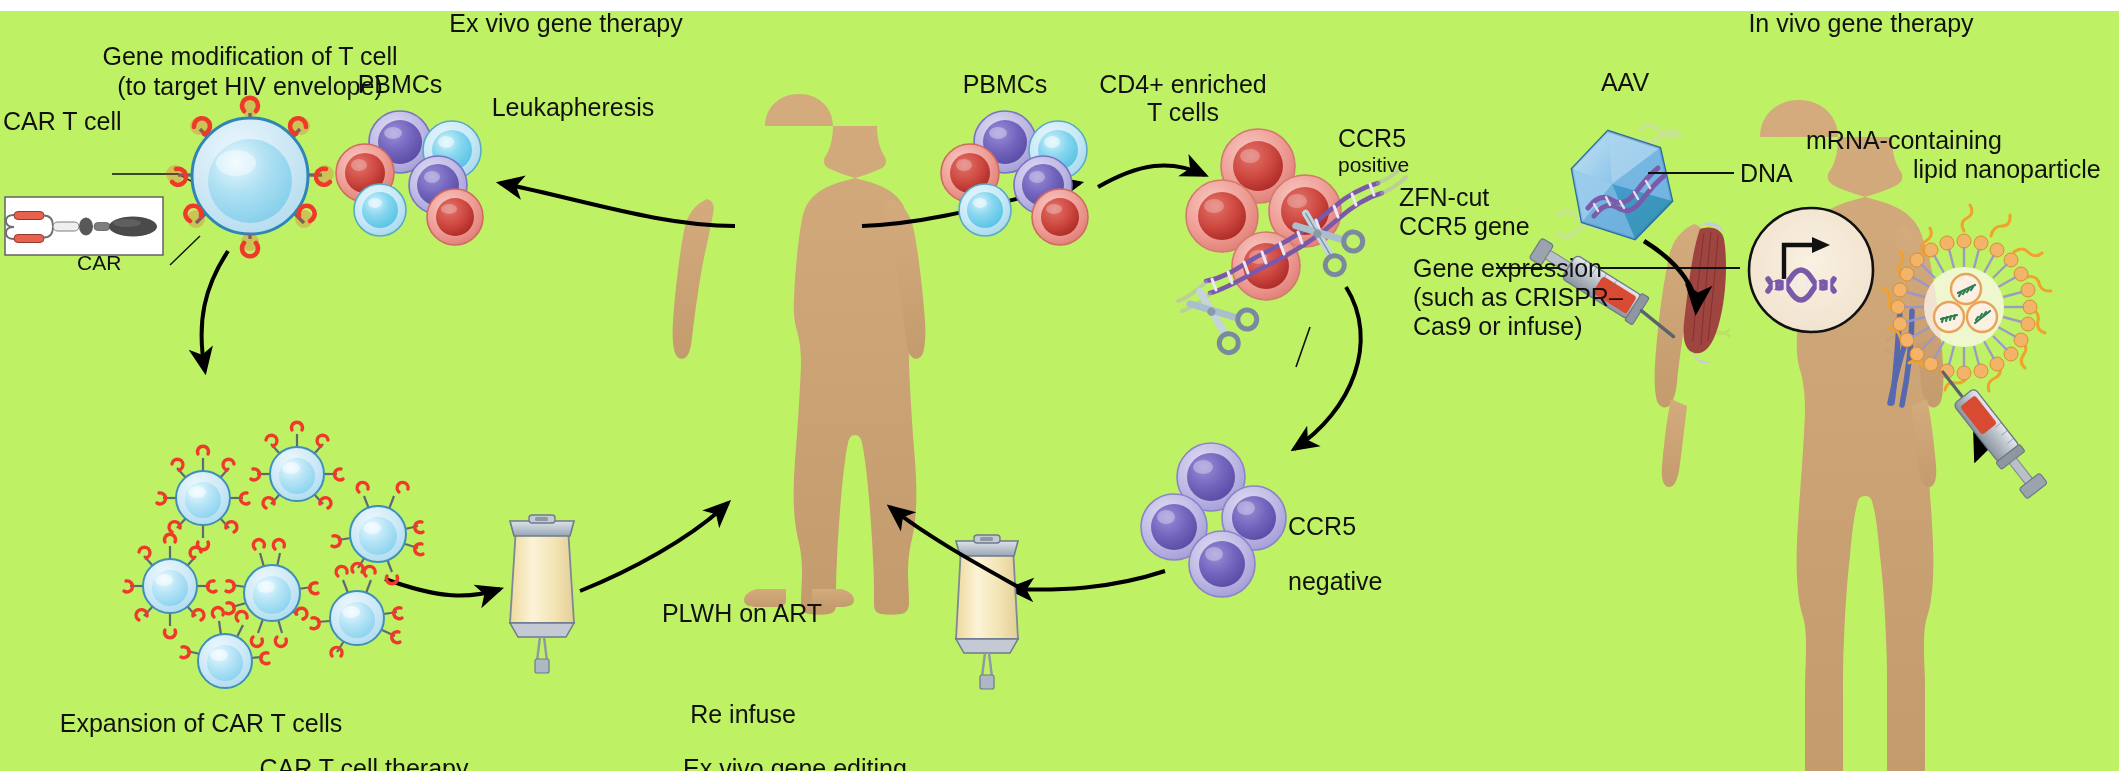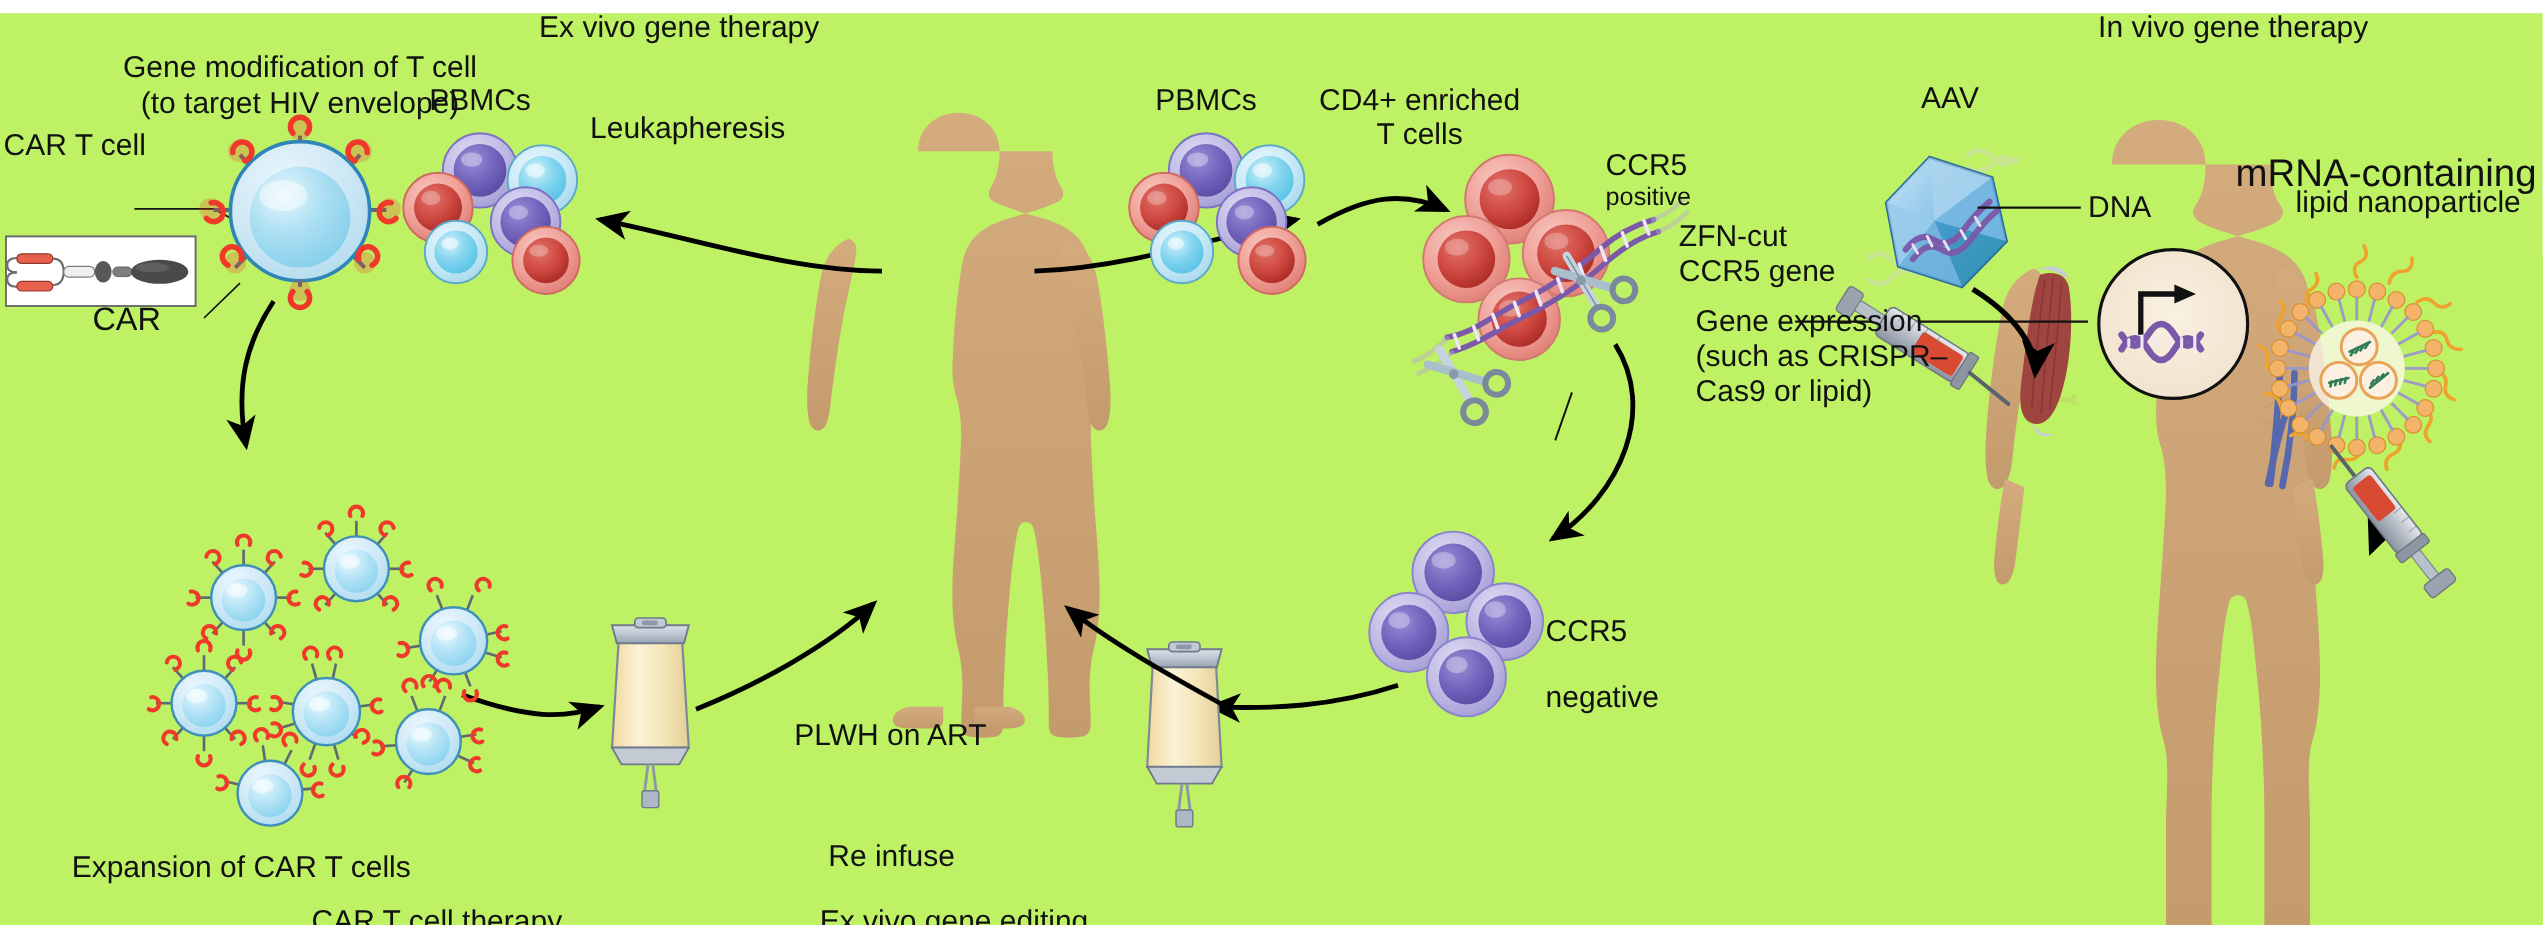--- a/index.html
+++ b/index.html
@@ -785,21 +785,21 @@
     <path d="M1964,372 C1950,400 1938,412 1924,422" fill="none" stroke="#111" stroke-width="2" opacity="0"></path>
   </svg>
 
   <div class="lbl c" style="left:566px;top:-2px;font-size:25px;">Ex vivo gene therapy</div>
   <div class="lbl c" style="left:1861px;top:-2px;font-size:25px;">In vivo gene therapy</div>
 
   <div class="lbl c" style="left:250px;top:61px;font-size:25px;">(to target HIV envelope)</div>
   <div class="lbl c" style="left:250px;top:31px;font-size:25px;">Gene modification of T cell</div>
 
   <div class="lbl l" style="left:3px;top:96px;font-size:25px;">CAR T cell</div>
-  <div class="lbl l" style="left:77px;top:240px;font-size:27px;">CAR</div>
+  <div class="lbl l" style="left:77px;top:240px;font-size:21px;">CAR</div>
 
   <div class="lbl c" style="left:400px;top:59px;font-size:25px;">PBMCs</div>
   <div class="lbl c" style="left:573px;top:82px;font-size:25px;">Leukapheresis</div>
   <div class="lbl c" style="left:1005px;top:59px;font-size:25px;">PBMCs</div>
 
   <div class="lbl c" style="left:1183px;top:59px;font-size:25px;">CD4+ enriched</div>
   <div class="lbl c" style="left:1183px;top:87px;font-size:25px;">T cells</div>
 
   <div class="lbl l" style="left:1338px;top:113px;font-size:25px;">CCR5</div>
   <div class="lbl l" style="left:1338px;top:142px;font-size:21px;">positive</div>
@@ -814,20 +814,20 @@
   <div class="lbl c" style="left:743px;top:689px;font-size:25px;">Re infuse</div>
 
   <div class="lbl c" style="left:201px;top:698px;font-size:25px;">Expansion of CAR T cells</div>
 
   <div class="lbl c" style="left:364px;top:743px;font-size:25px;">CAR T cell therapy</div>
   <div class="lbl c" style="left:795px;top:743px;font-size:25px;">Ex vivo gene editing</div>
 
   <div class="lbl c" style="left:1625px;top:57px;font-size:25px;">AAV</div>
   <div class="lbl l" style="left:1740px;top:148px;font-size:25px;">DNA</div>
 
-  <div class="lbl l" style="left:1863px;top:115px;font-size:32px;text-align:center;">mRNA-containing</div>
+  <div class="lbl l" style="left:1806px;top:115px;font-size:25px;text-align:center;">mRNA-containing</div>
   <div class="lbl l" style="left:1913px;top:144px;font-size:25px;">lipid nanoparticle</div>
 
   <div class="lbl l" style="left:1413px;top:243px;font-size:25px;">Gene expression</div>
   <div class="lbl l" style="left:1413px;top:272px;font-size:25px;">(such as CRISPR–</div>
-  <div class="lbl l" style="left:1413px;top:301px;font-size:25px;">Cas9 or lipid)</div>
+  <div class="lbl l" style="left:1413px;top:301px;font-size:25px;">Cas9 or infuse)</div>
 
 </div>
 
 </body></html>

